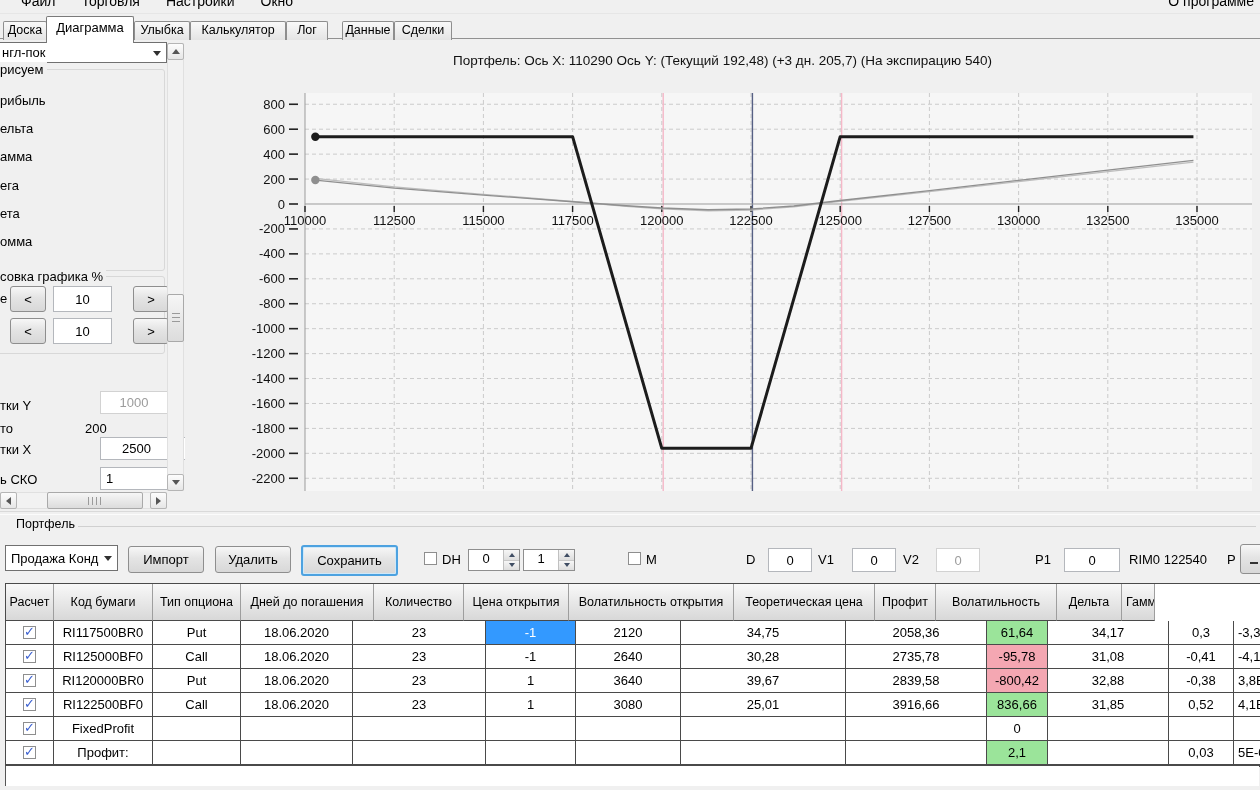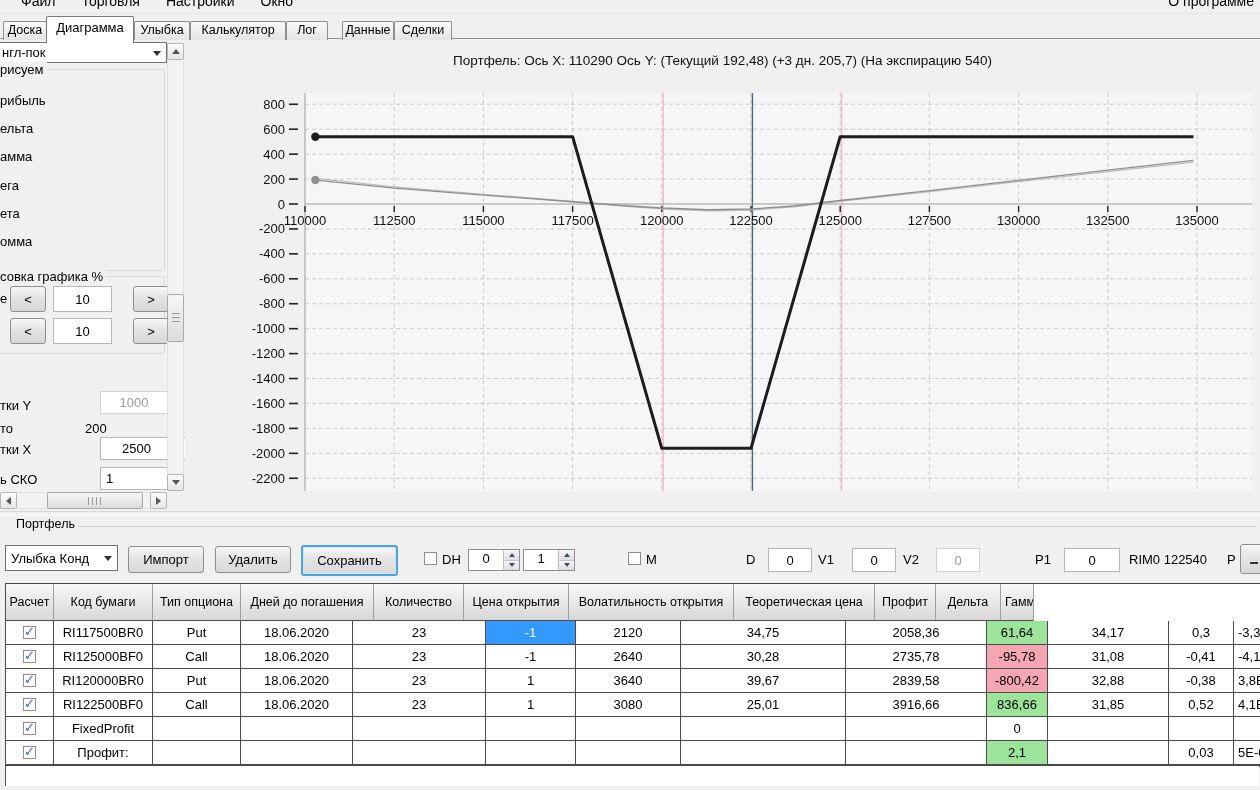--- a/index.html
+++ b/index.html
@@ -267,21 +267,21 @@
         <circle cx="130.3472" cy="141.06336" r="4.2" fill="#8f8f8f"></circle>
       </svg>
   </div>
 
   <div id="splitter"></div>
 
   <span id="portfolio-label">Портфель</span>
   <div id="portfolio-line"></div>
 
   <div class="combo" style="left:5px;top:545px;width:111px;height:24px;">
-    <span class="txt" style="padding-left:5px;">Улыбка Конд</span>
+    <span class="txt" style="padding-left:5px;">Продажа Конд</span>
     <span class="tri-down"></span>
   </div>
   <div class="btn" style="left:128px;top:546px;width:74px;height:25px;">Импорт</div>
   <div class="btn" style="left:215px;top:546px;width:74px;height:25px;">Удалить</div>
   <div class="btn" id="save-button" style="left:301px;top:545px;width:93px;height:27px;">Сохранить</div>
 
   <span class="cb" style="position:absolute;left:424px;top:552px;"></span>
   <span class="lbl" style="left:442px;top:552px;">DH</span>
 
   <div class="spin" style="left:468px;top:549px;width:50px;height:20px;">
@@ -332,20 +332,21 @@
       <div class="trow thead">
         <div class="tcell" style="width: 48px;">Расчет</div>
         <div class="tcell" style="width: 99px;">Код бумаги</div>
         <div class="tcell" style="width: 88px;">Тип опциона</div>
         <div class="tcell" style="width: 133px;">Дней до погашения</div>
         <div class="tcell" style="width: 90px;">Количество</div>
         <div class="tcell" style="width: 105px;">Цена открытия</div>
         <div class="tcell" style="width: 165px;">Волатильность открытия</div>
         <div class="tcell" style="width: 141px;">Теоретическая цена</div>
         <div class="tcell" style="width: 61px;">Профит</div>
+        <div class="tcell" style="width: 121px;">Волатильность</div>
         <div class="tcell" style="width: 65px;">Дельта</div>
         <div class="tcell left" style="width: 33px;">Гамма</div>
       </div>
       <div class="trow">
         <div class="tcell" style="width: 48px;">
           <span class="cb checked"></span>
         </div>
         <div class="tcell" style="width: 99px;">RI117500BR0</div>
         <div class="tcell" style="width: 88px;">Put</div>
         <div class="tcell" style="width: 112px;">18.06.2020</div>

